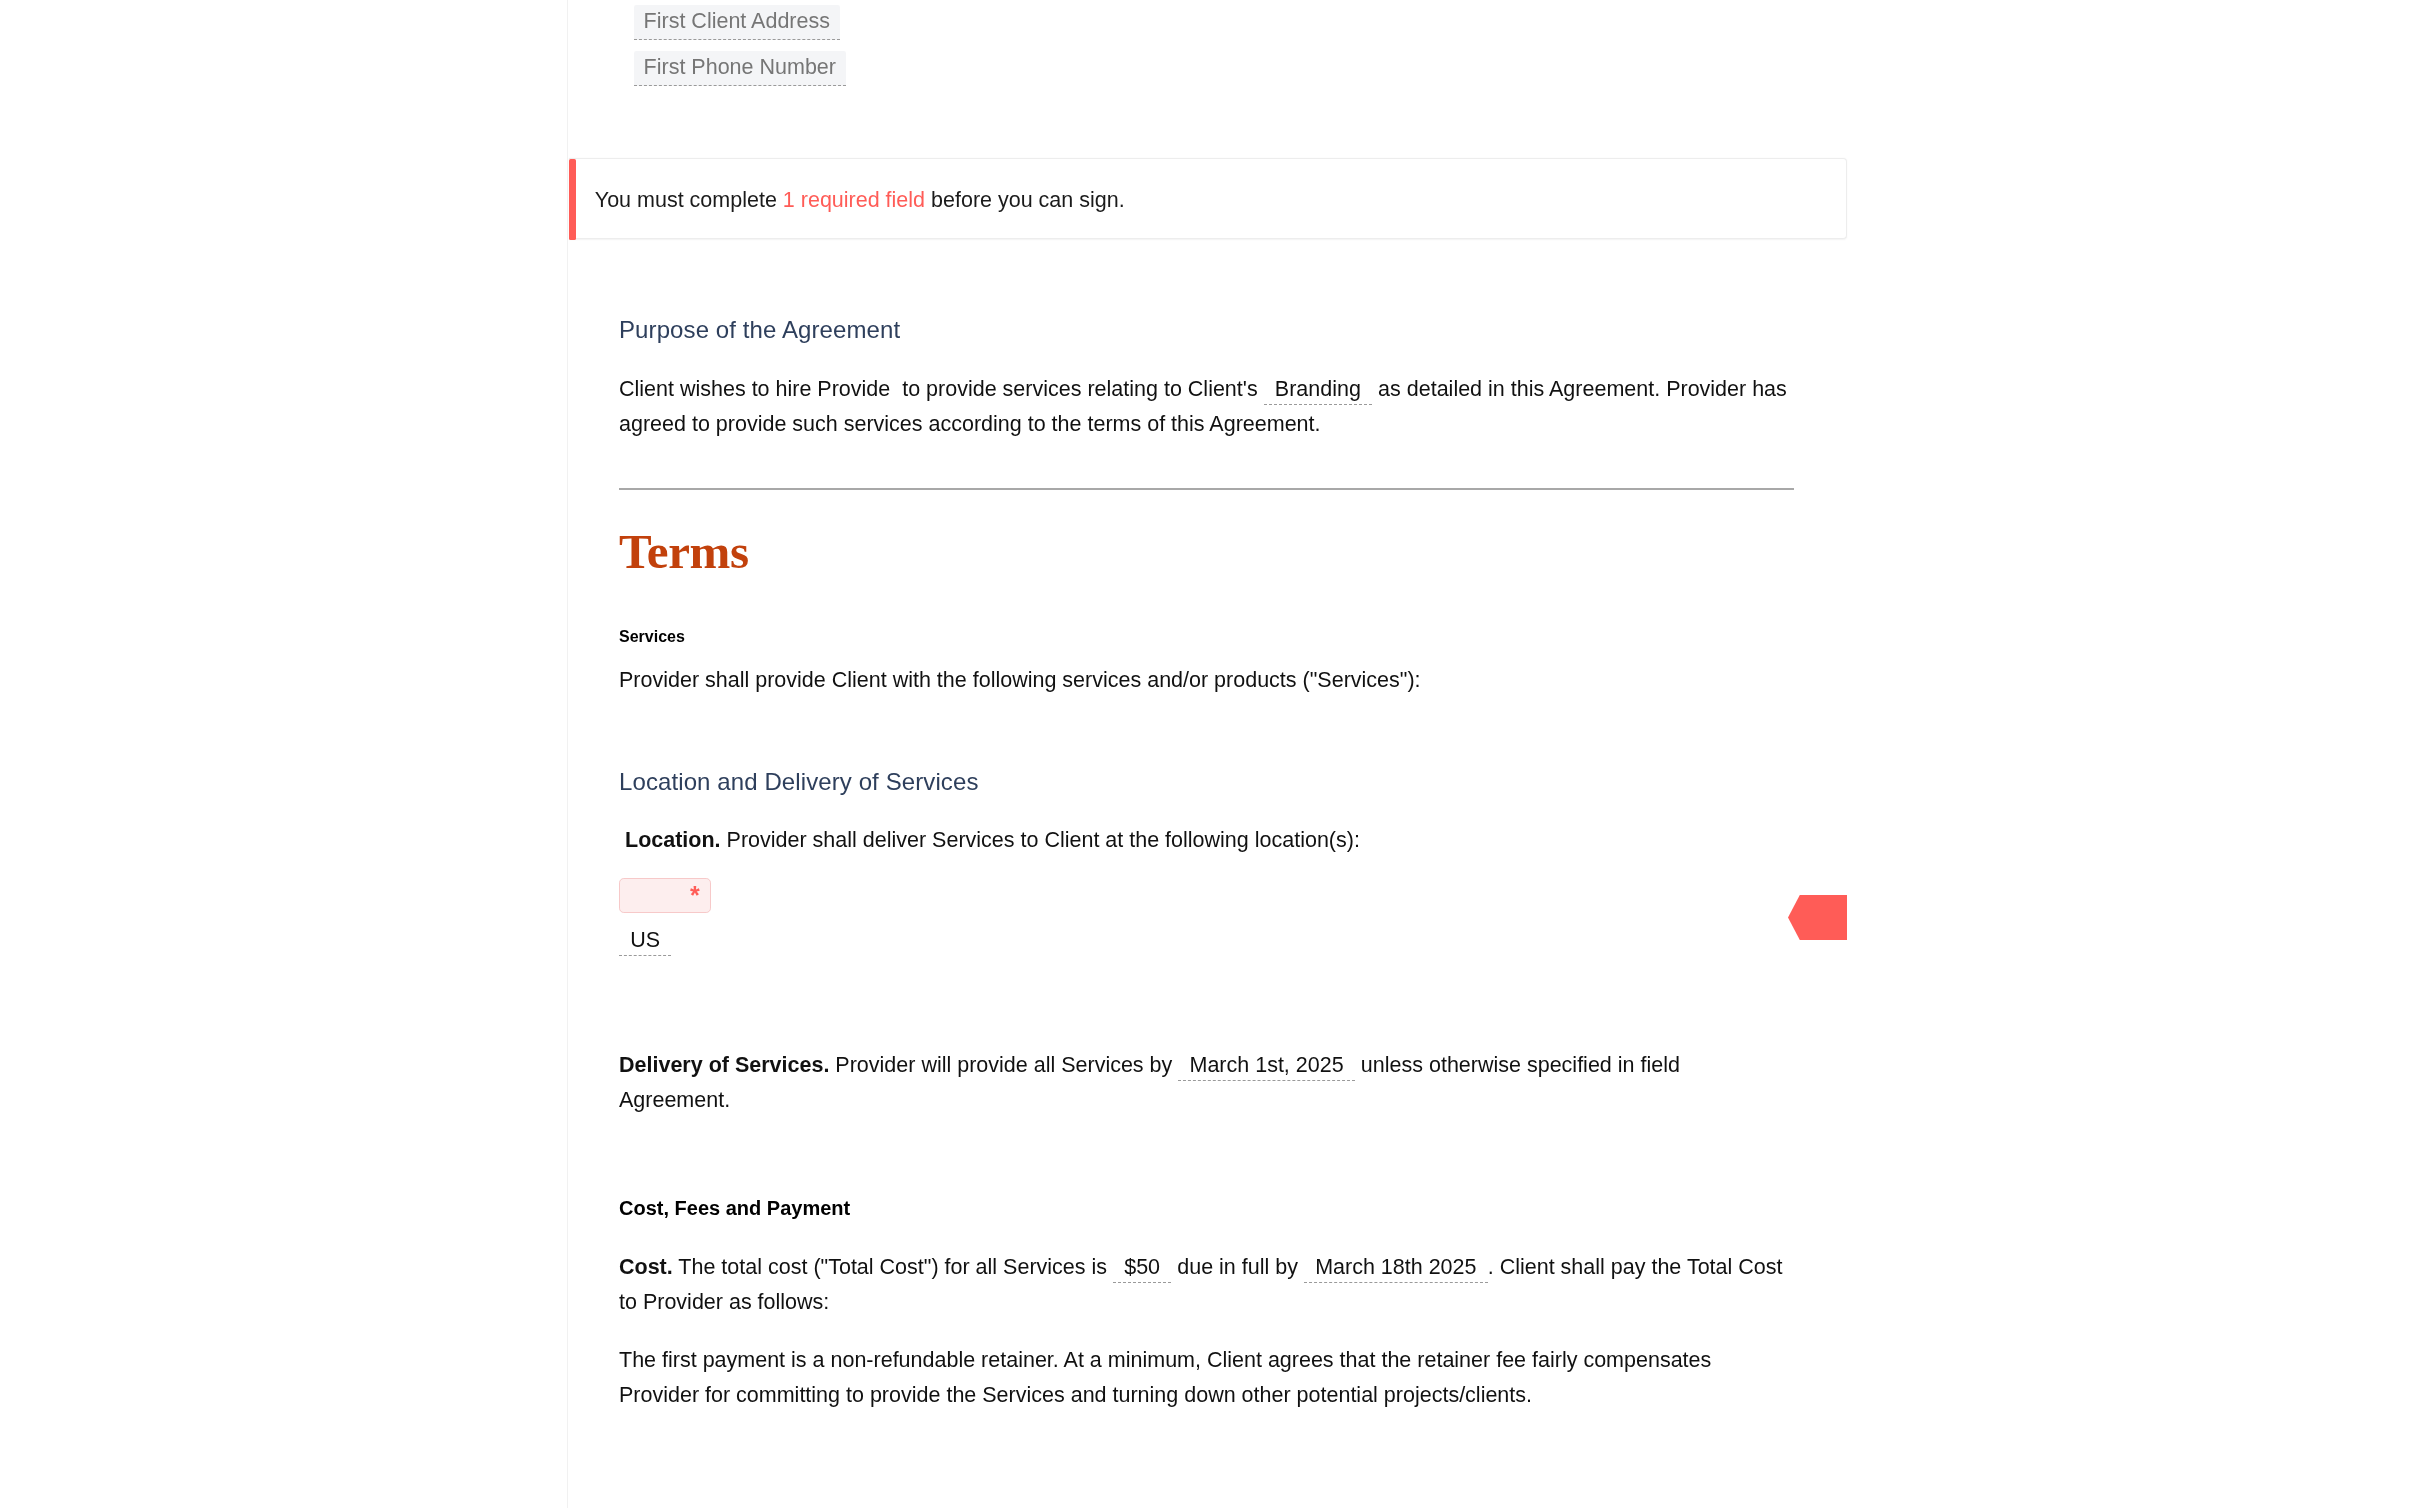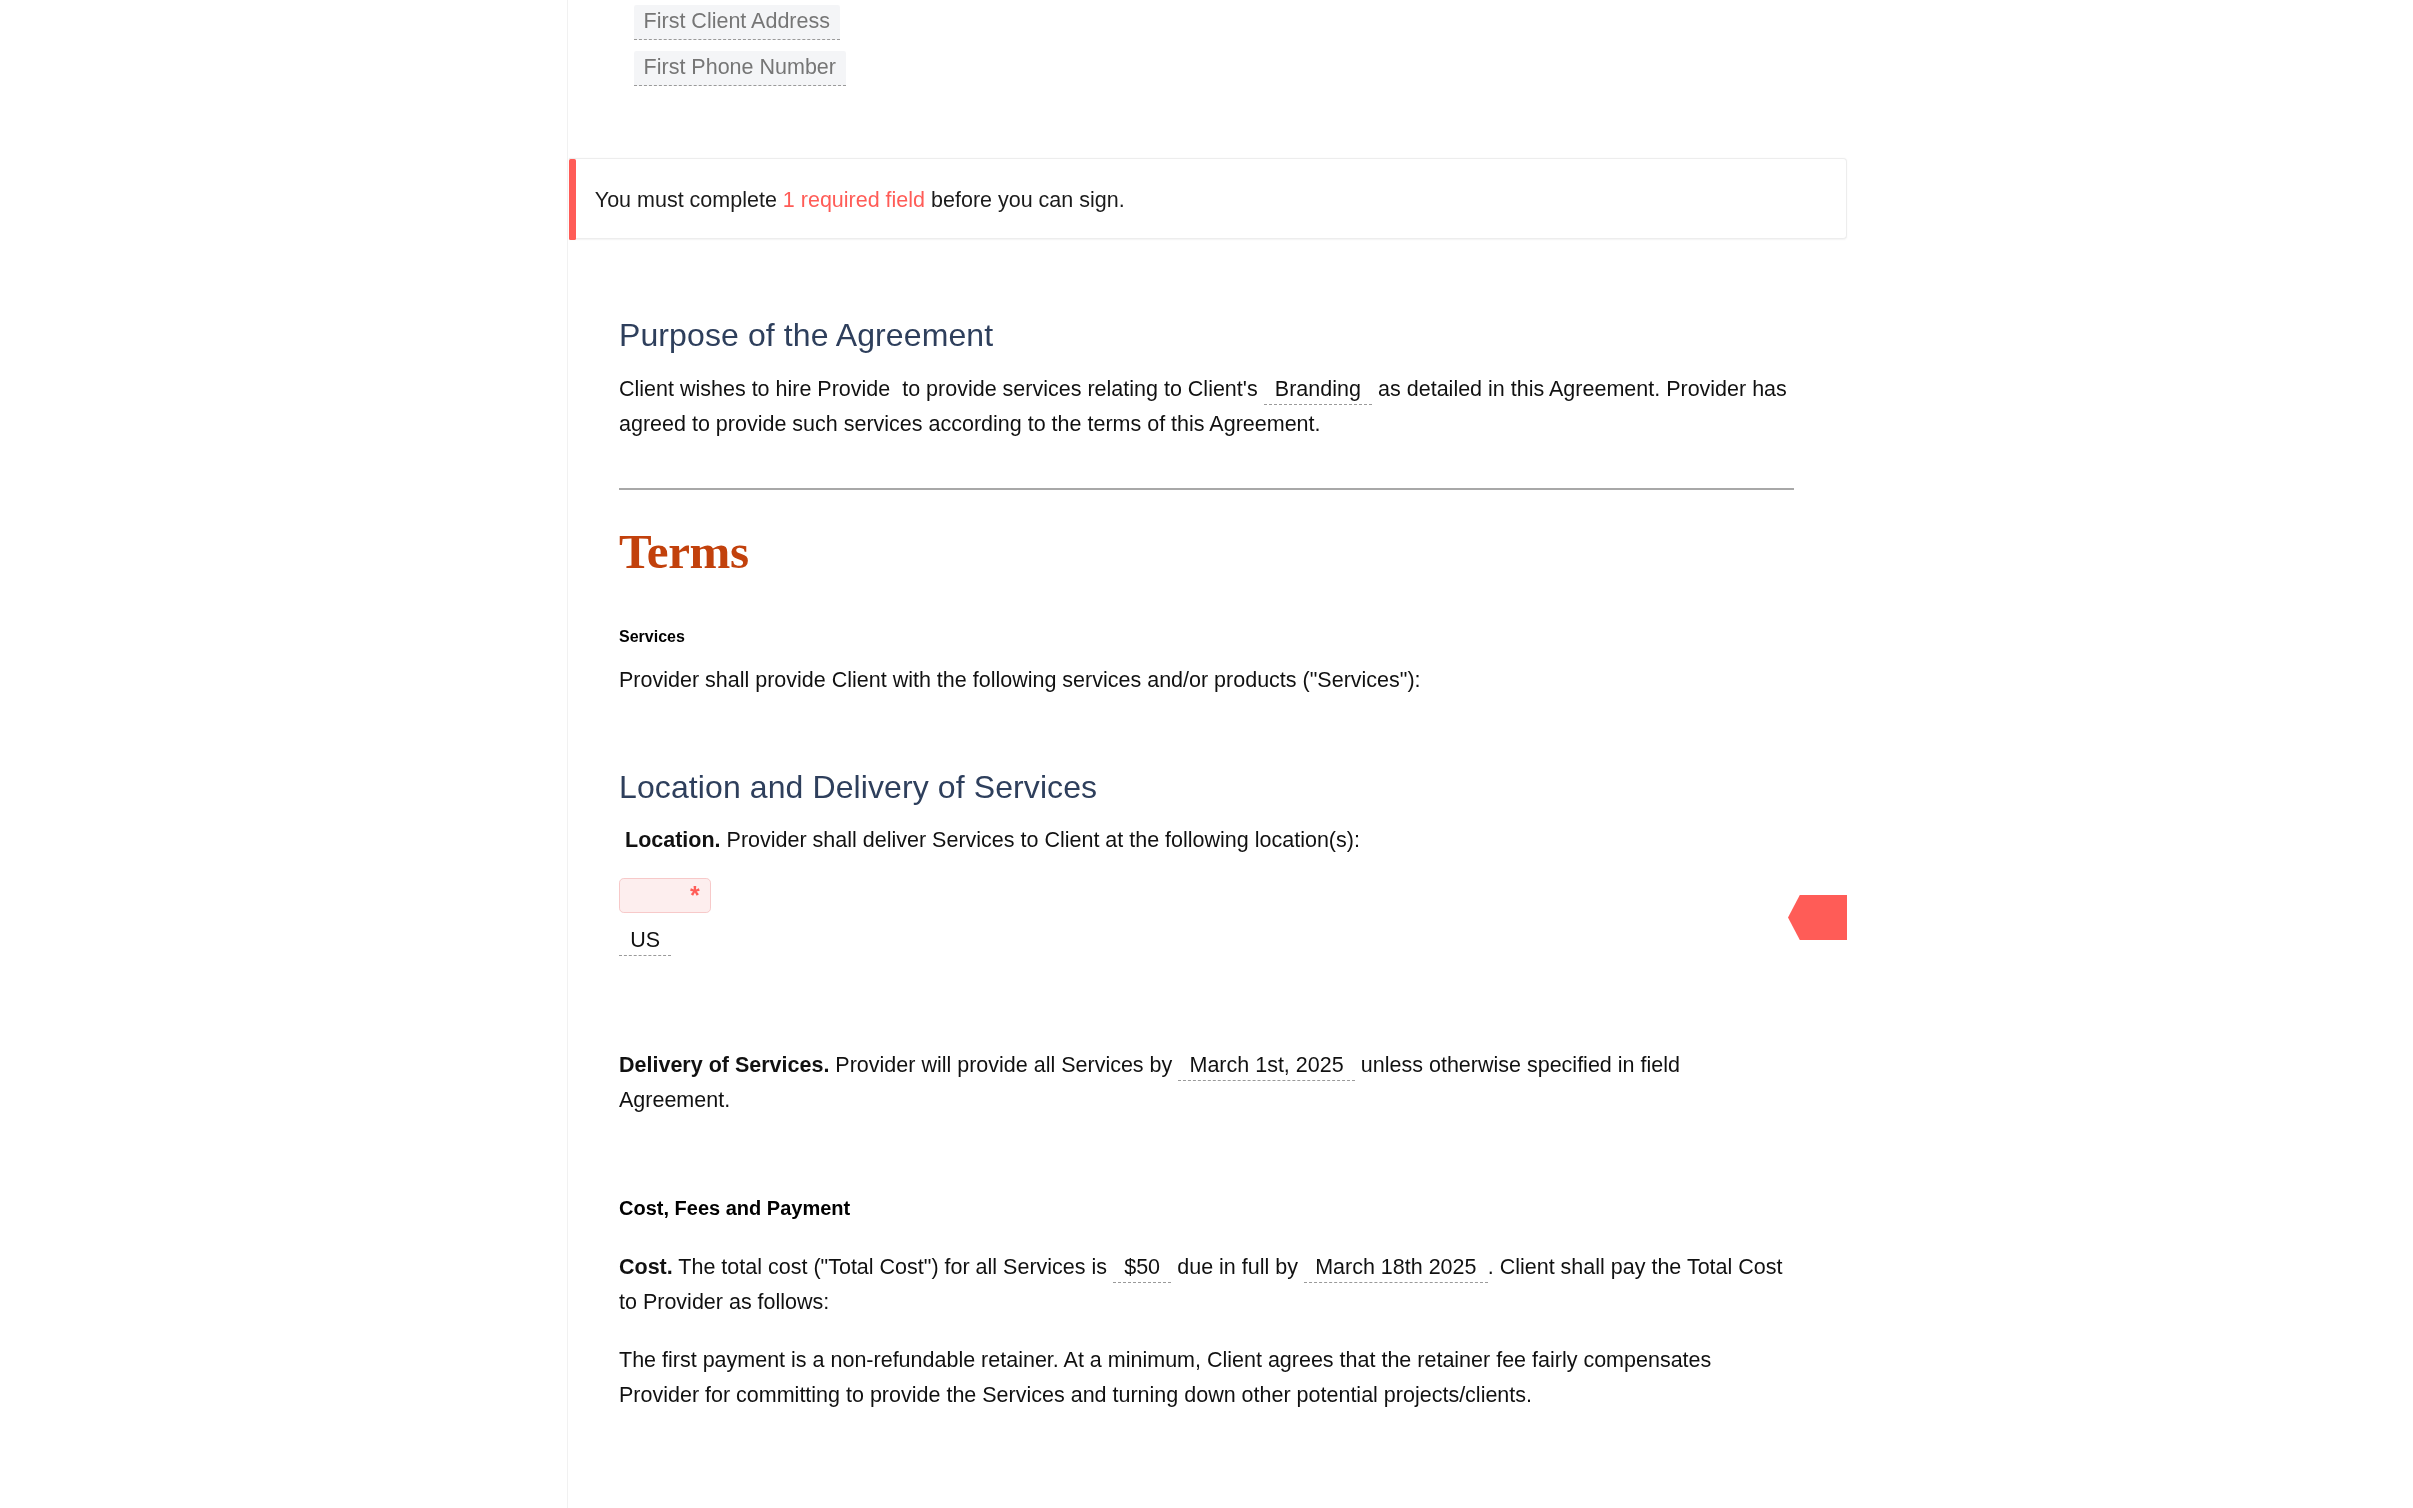--- a/index.html
+++ b/index.html
@@ -61,21 +61,21 @@
   #banner-text {
     position:absolute; left:26px; top:29px;
     font-size:21.5px; color:#1b1b1b; line-height:1.2; white-space:nowrap;
   }
   #banner-text .req { color:#ff5c57; }
 
   
   .col { position:absolute; left:51px; width:1197px; }
 
   h3.sub {
-    font-size:32px; font-weight:400; color:#2e3f5c;
+    font-size:24px; font-weight:400; color:#2e3f5c;
     letter-spacing:0.1px; line-height:1.2;
   }
   h2.terms {
     font-size:49px; font-weight:700; color:#c2410c;
     font-family:"Liberation Serif", serif;
     letter-spacing:-0.4px; line-height:1;
   }
   h4.bold {
     font-size:16px; font-weight:700; color:#000000; line-height:1.25;
   }

